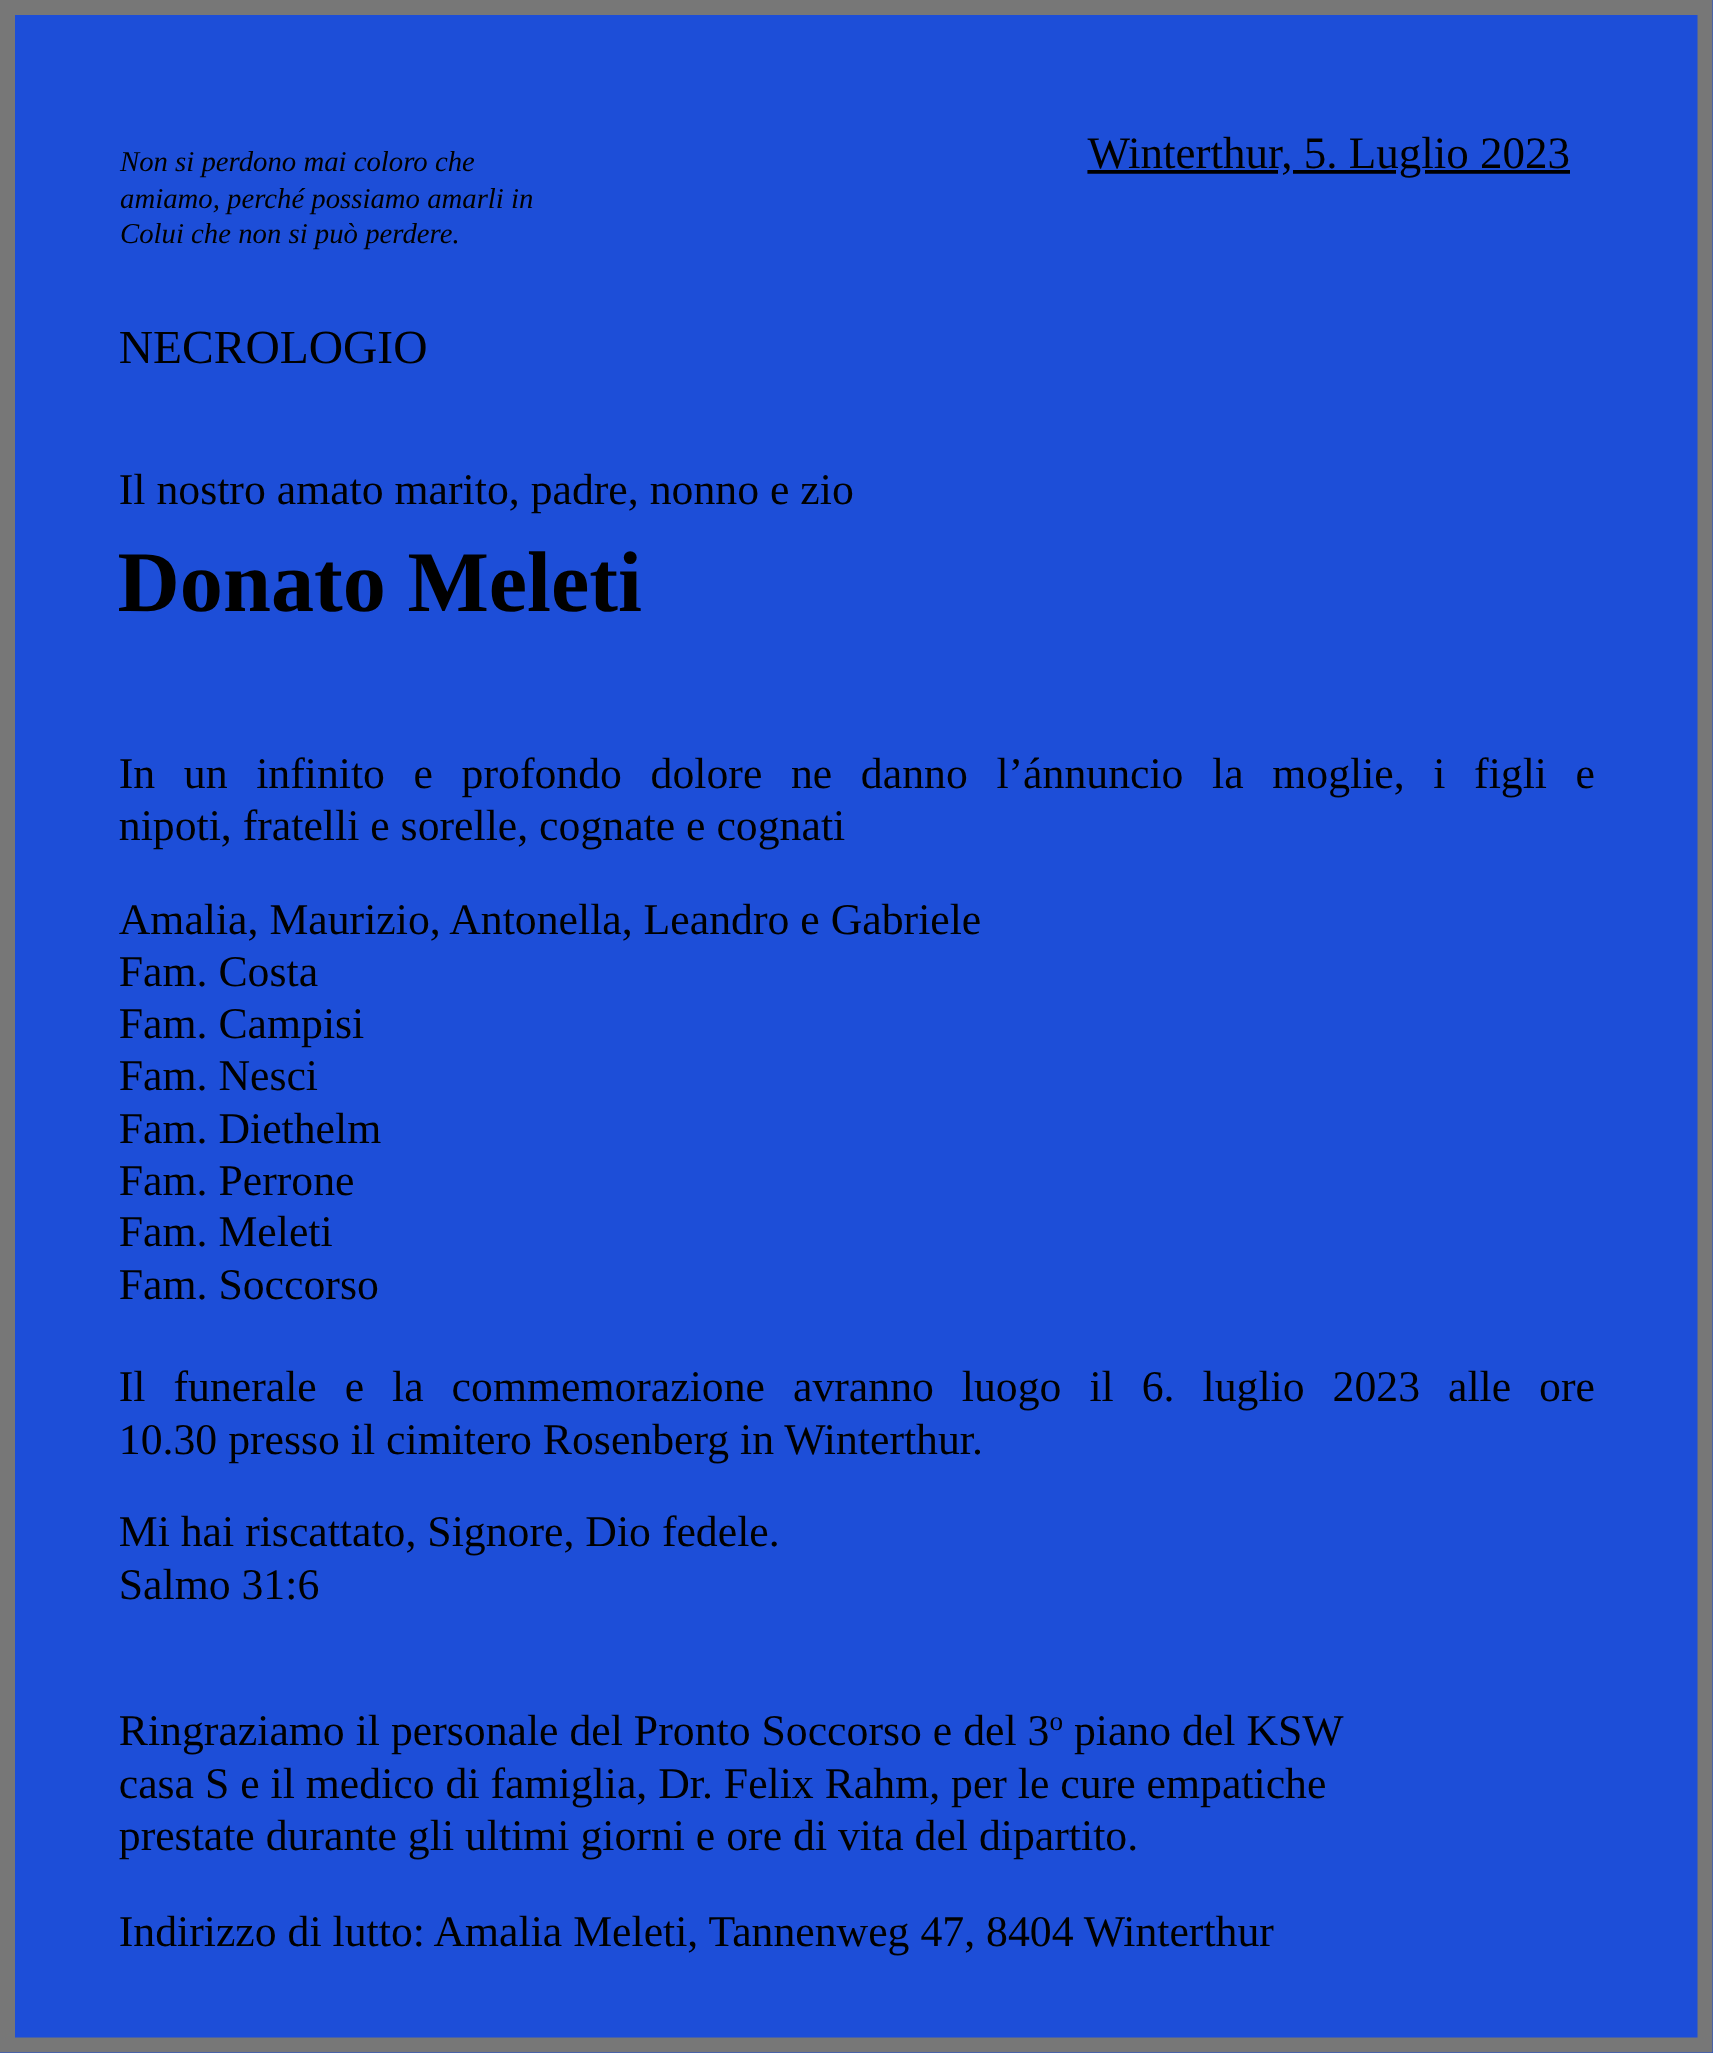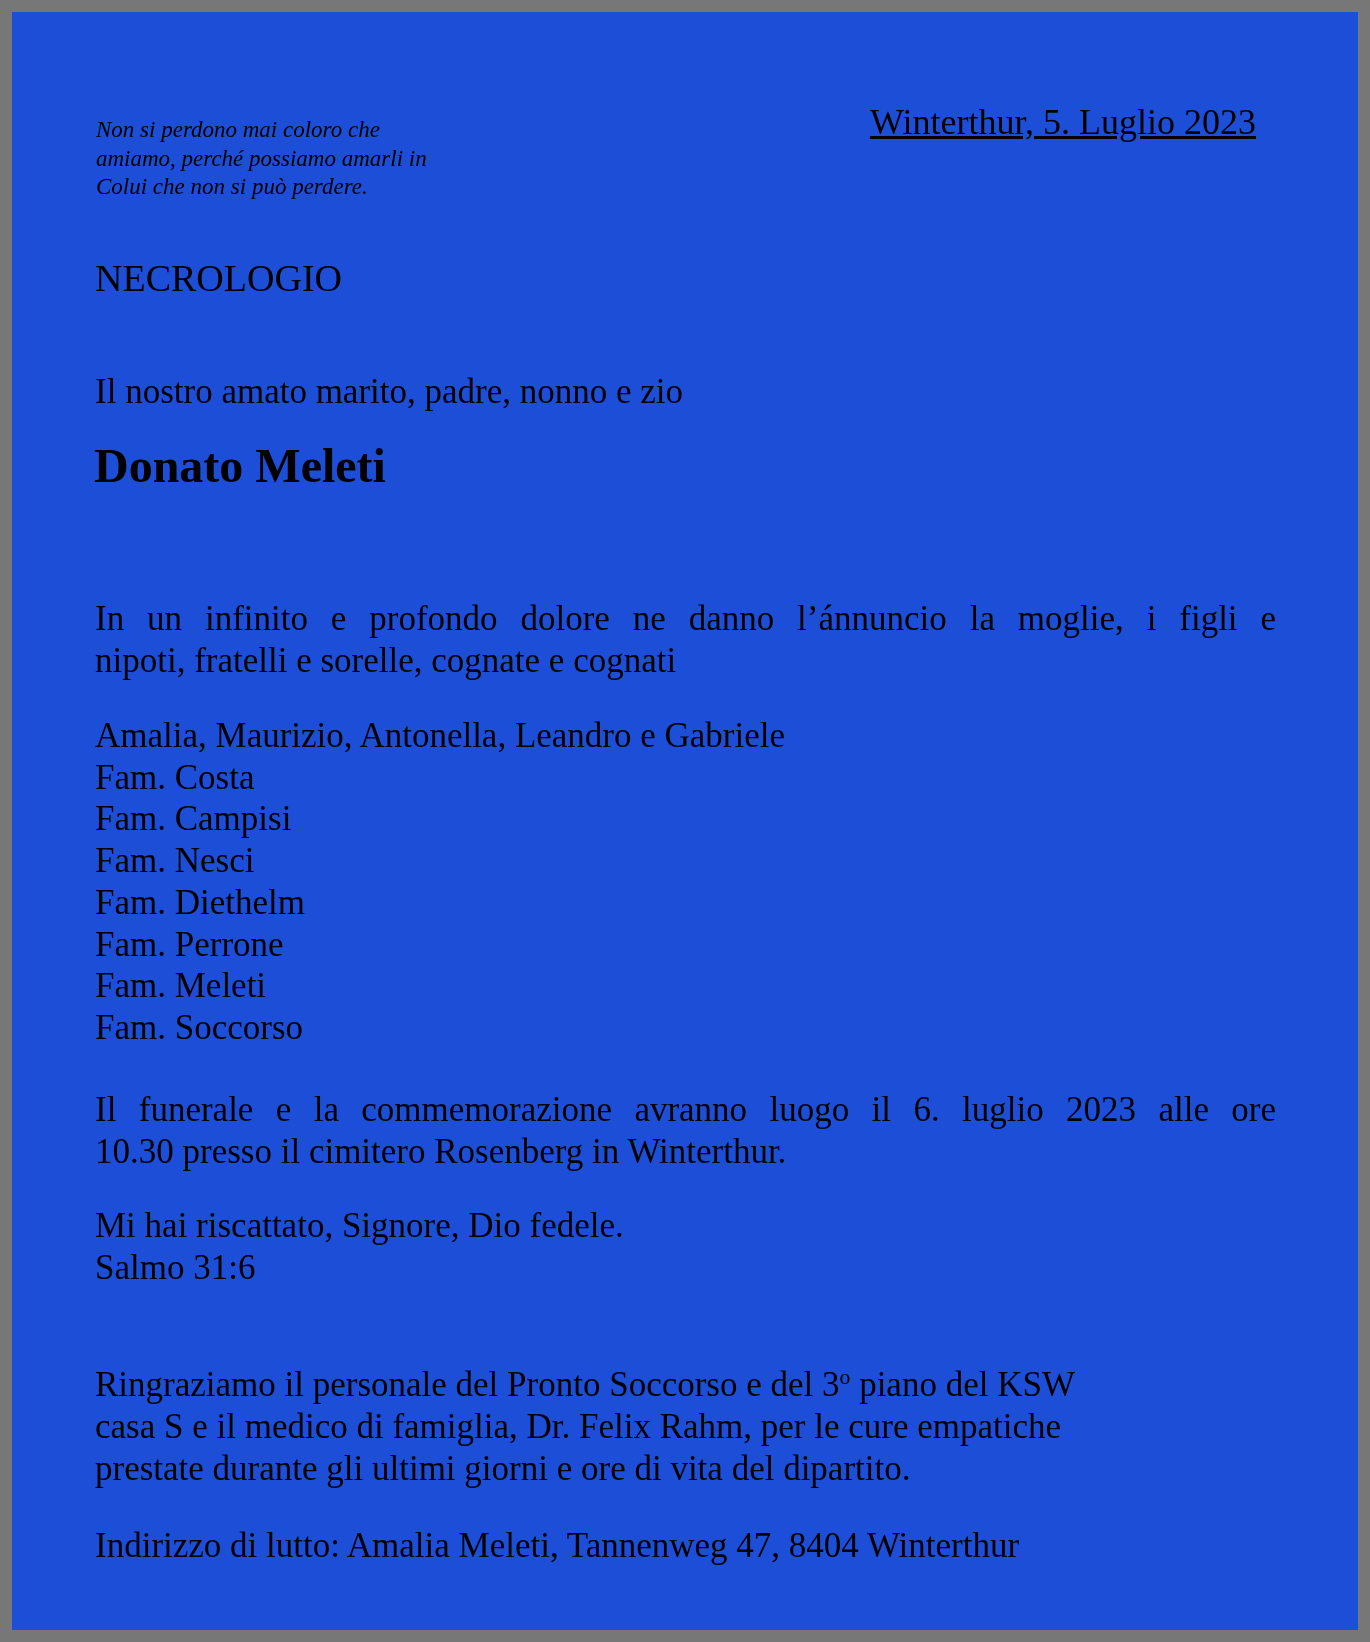--- a/index.html
+++ b/index.html
@@ -18,21 +18,21 @@
   .abs { position: absolute; white-space: nowrap; }
   .quote {
     left: 84px; top: 104px;
     font-style: italic; font-size: 23px; line-height: 28.5px;
     white-space: normal;
   }
   .quote div { white-space: nowrap; }
   .dateline { right: 102px; top: 88px; font-size: 36px; line-height: 44px; text-decoration: underline; }
   .heading { left: 83px; top: 244px; font-size: 38px; line-height: 44px; }
   .intro { left: 83px; top: 322px; font-size: 35px; line-height: 44px; margin-top: 36px; }
-  .name { left: 82px; top: 414px; font-size: 48px; line-height: 80px; font-weight: bold; }
+  .name { left: 82px; top: 414px; font-size: 69px; line-height: 80px; font-weight: bold; }
   .lifespan { left: 83px; top: 508px; font-size: 35px; line-height: 44px; }
   .block {
     position: absolute; left: 83px; width: 1181px;
     font-size: 35px; line-height: 42px;
     text-align: justify; text-align-last: left;
   }
   .announce { top: 586px; }
   .announce-line1 { text-align: justify; text-align-last: justify; }
   .family { top: 703px; line-height: 41.7px; }
   .funeral { top: 1077px; }

